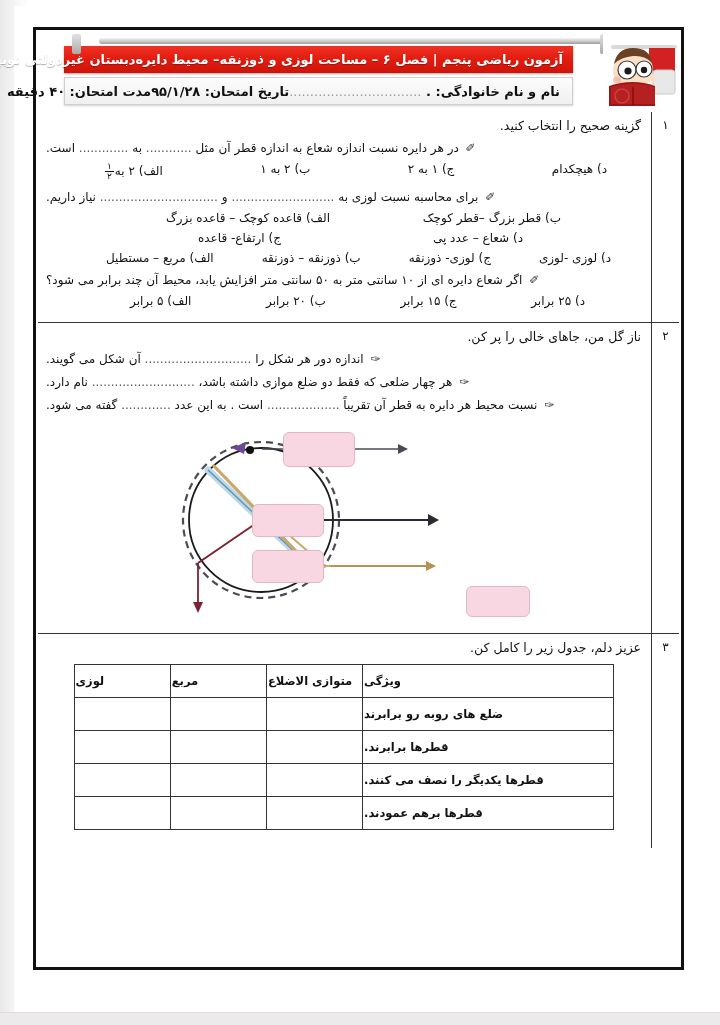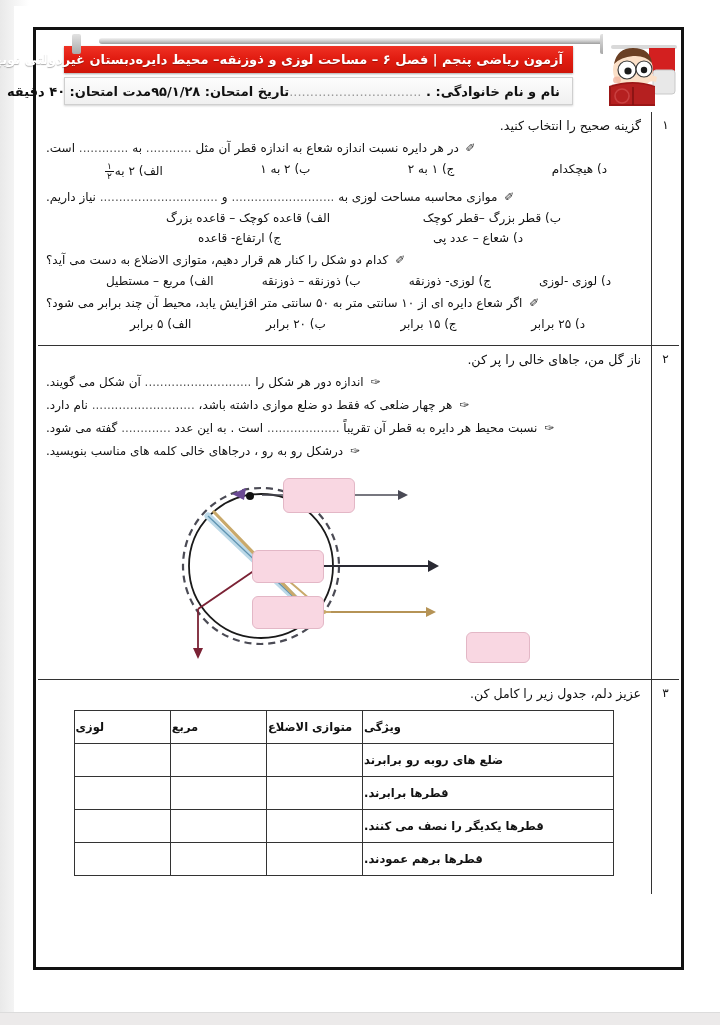--- a/index.html
+++ b/index.html
@@ -187,39 +187,35 @@
           <span>ج) ۱ به ۲</span>
           <span>ب) ۲ به ۱</span>
           <span><span>الف) ۲ به</span><span class="frac">
                 <span class="num">۱</span>
                 <span class="den">۲</span>
               </span></span>
         </div>
 
         <div class="sub">
           <span class="pen">✐</span>
-          <span>موازی محاسبه مساحت لوزی به</span>
+          <span>برای محاسبه نسبت لوزی به</span>
           <span class="fill">...........................</span>
           <span>و</span>
           <span class="fill">...............................</span>
           <span>نیاز داریم.</span>
         </div>
         <div class="opts q1b">
           <span>ب) قطر بزرگ –قطر کوچک</span>
           <span>الف) قاعده کوچک – قاعده بزرگ</span>
         </div>
         <div class="opts q1b2">
           <span>د) شعاع – عدد پی</span>
           <span>ج)  ارتفاع- قاعده</span>
         </div>
 
-        <div class="sub">
-          <span class="pen">✐</span>
-          <span>کدام دو شکل را کنار هم قرار دهیم، متوازی الاضلاع به دست می آید؟</span>
-        </div>
         <div class="opts q1c">
           <span>د) لوزی -لوزی</span>
           <span>ج) لوزی- ذوزنقه</span>
           <span>ب) ذوزنقه – ذوزنقه</span>
           <span>الف) مربع – مستطیل</span>
         </div>
 
         <div class="sub">
           <span class="pen">✐</span>
           <span>اگر شعاع دایره ای از ۱۰ سانتی متر به ۵۰ سانتی متر افزایش یابد، محیط آن چند برابر می شود؟</span>
@@ -254,24 +250,20 @@
 
         <div class="sub">
           <span class="pen">✑</span>
           <span>نسبت محیط هر دایره به قطر آن تقریباً</span>
           <span class="fill">...................</span>
           <span>است . به این عدد</span>
           <span class="fill">.............</span>
           <span>گفته می شود.</span>
         </div>
 
-        <div class="sub">
-          <span class="pen">✑</span>
-          <span>درشکل رو به رو ، درجاهای خالی کلمه های مناسب بنویسید.</span>
-        </div>
 
         <div id="figwrap">
           <svg viewBox="0 0 600 205" width="600" height="205" style="position:absolute;left:0;top:0;">
 
             <circle cx="215" cy="100" r="78" fill="none" stroke="#4b4b55" stroke-width="2.2" stroke-dasharray="7 5"></circle>
 
             <circle cx="215" cy="100" r="72" fill="none" stroke="#1a1a1a" stroke-width="1.8"></circle>
 
             <line x1="162" y1="50" x2="272" y2="154" stroke="#bcd9e8" stroke-width="7" stroke-linecap="round"></line>
             <line x1="162" y1="50" x2="272" y2="154" stroke="#5f93b0" stroke-width="1.4"></line>

